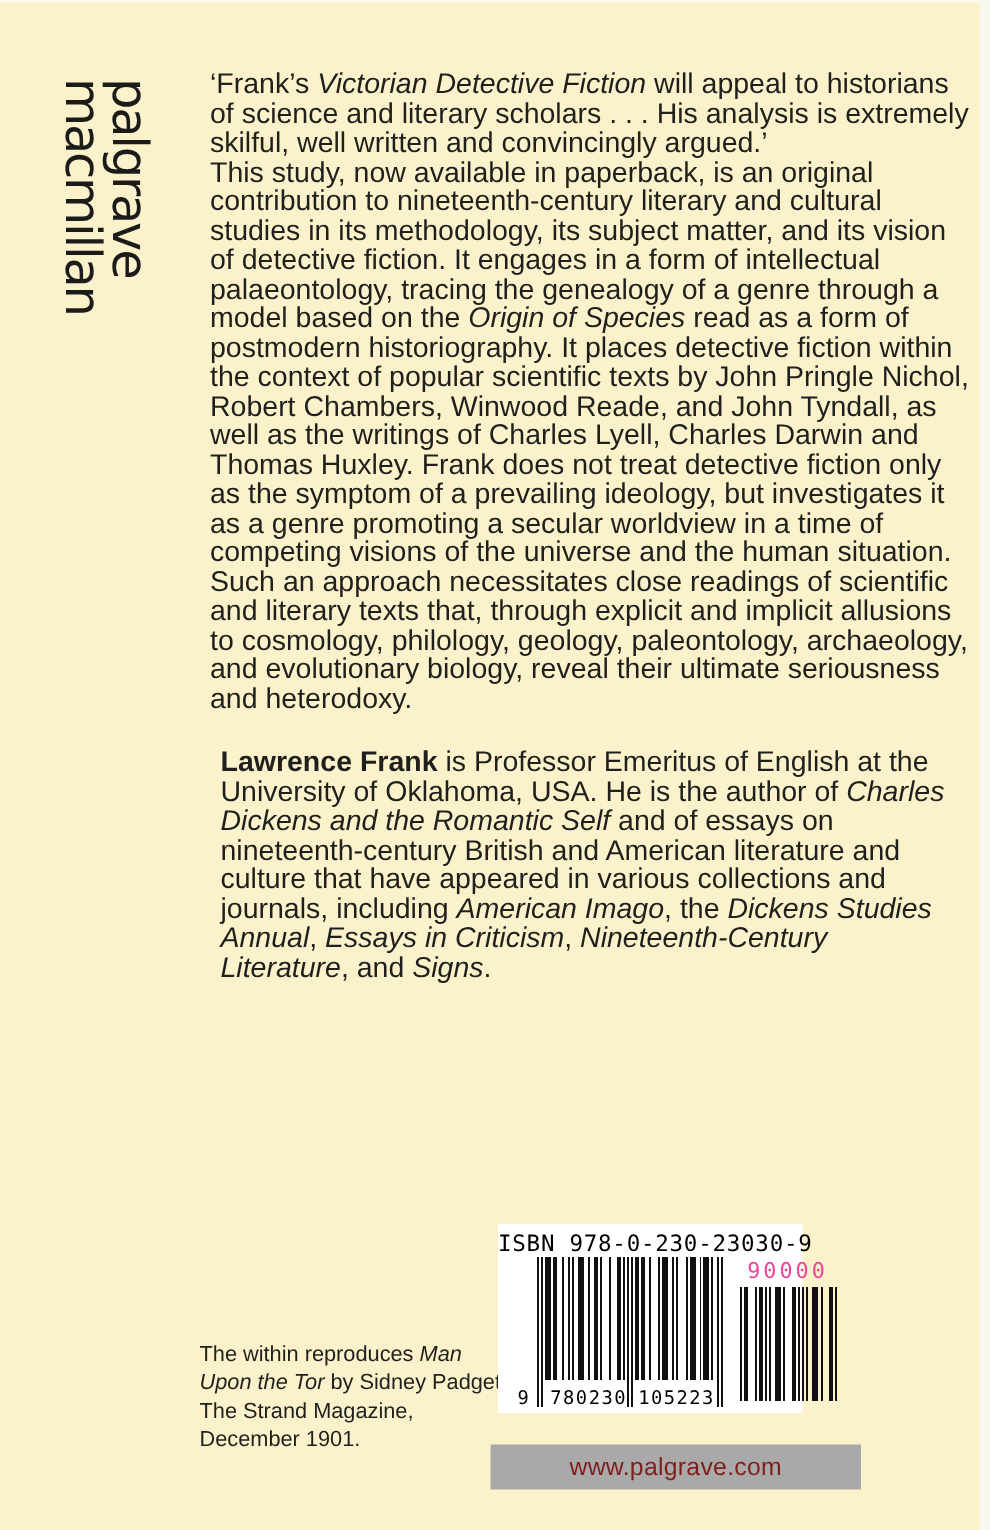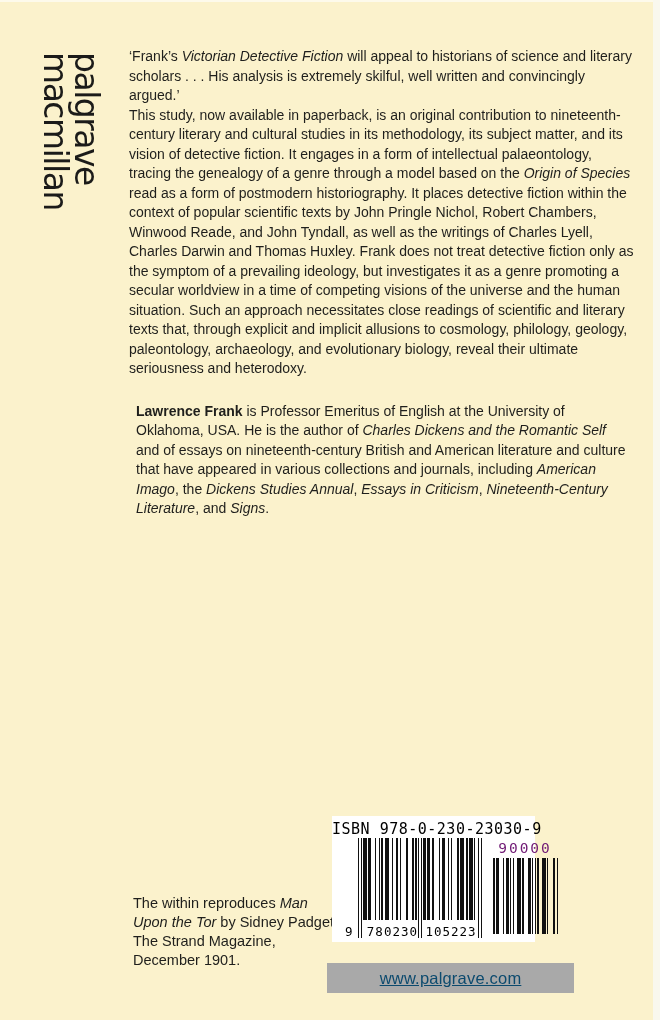--- a/index.html
+++ b/index.html
@@ -22,22 +22,22 @@
     background:#f9f8ee;
   }
   .logo{
     position:absolute;left:40px;top:52px;
     writing-mode:vertical-rl;
     font-family:"DejaVu Sans", sans-serif;
     font-size:33px;line-height:31px;letter-spacing:-1.5px;
     color:#1b1b19;font-weight:normal;
   }
   .content{
-    position:absolute;left:129px;top:47px;width:508px;
-    color:#1f1f1c;font-size:14px;line-height:19.5px;
+    position:absolute;left:140px;top:47px;width:508px;
+    color:#1f1f1c;font-size:19px;line-height:19.5px;
   }
   .content i{font-style:italic;}
   .content b{font-weight:bold;}
   .quote{margin:0;}
   .attribution{margin:0 0 29px 0;}
   .description{margin:0 0 23px 0;}
   .bio{margin:7px;}
   .credit{
     position:absolute;left:133px;top:894px;width:212px;
     color:#1f1f1c;font-size:14.5px;line-height:19px;
@@ -48,21 +48,21 @@
     background:#ffffff;
   }
   .isbn-label{
     position:absolute;top:4px;left:0;right:6px;text-align:center;
     font-family:"DejaVu Sans Mono", monospace;
     font-size:15px;letter-spacing:0.5px;color:#000;white-space:nowrap;
   }
   .supp-label{
     position:absolute;top:24px;left:160px;width:66px;text-align:center;
     font-family:"DejaVu Sans Mono", monospace;
-    font-size:14.5px;letter-spacing:2px;color:#701a75;
+    font-size:14.5px;letter-spacing:2px;color:#ec4899;
   }
   .ean13-wrap{
     position:absolute;left:26px;top:22px;width:124px;height:100px;
   }
   .ean13-wrap svg{position:absolute;left:0;top:0;width:124px;height:100px;}
   .bdigits{
     position:absolute;bottom:0;
     font-family:"DejaVu Sans Mono", monospace;
     font-size:12.5px;line-height:13px;color:#000;
   }
@@ -71,21 +71,21 @@
   .d-right{left:66px;width:54px;text-align:center;letter-spacing:1px;}
   .ean5-wrap{
     position:absolute;left:160px;top:42px;width:66px;height:76px;
   }
   .ean5-wrap svg{position:absolute;left:0;top:0;width:66px;height:76px;}
   .footer-bar{
     position:absolute;left:327px;top:963px;width:247px;height:30px;
     display:flex;align-items:center;justify-content:center;
   }
   .footer-bar span{
-    color:#0c4a6e;font-size:16.5px;letter-spacing:0.2px;text-decoration:underline;
+    color:#7f1d1d;font-size:16.5px;letter-spacing:0.2px;
   }
 </style>
 </head>
 <body>
 
 <div class="cover" style="background: rgb(251, 242, 204);">
   <div class="top-sheen"></div>
 
   <div class="logo">
     <div>palgrave</div>

